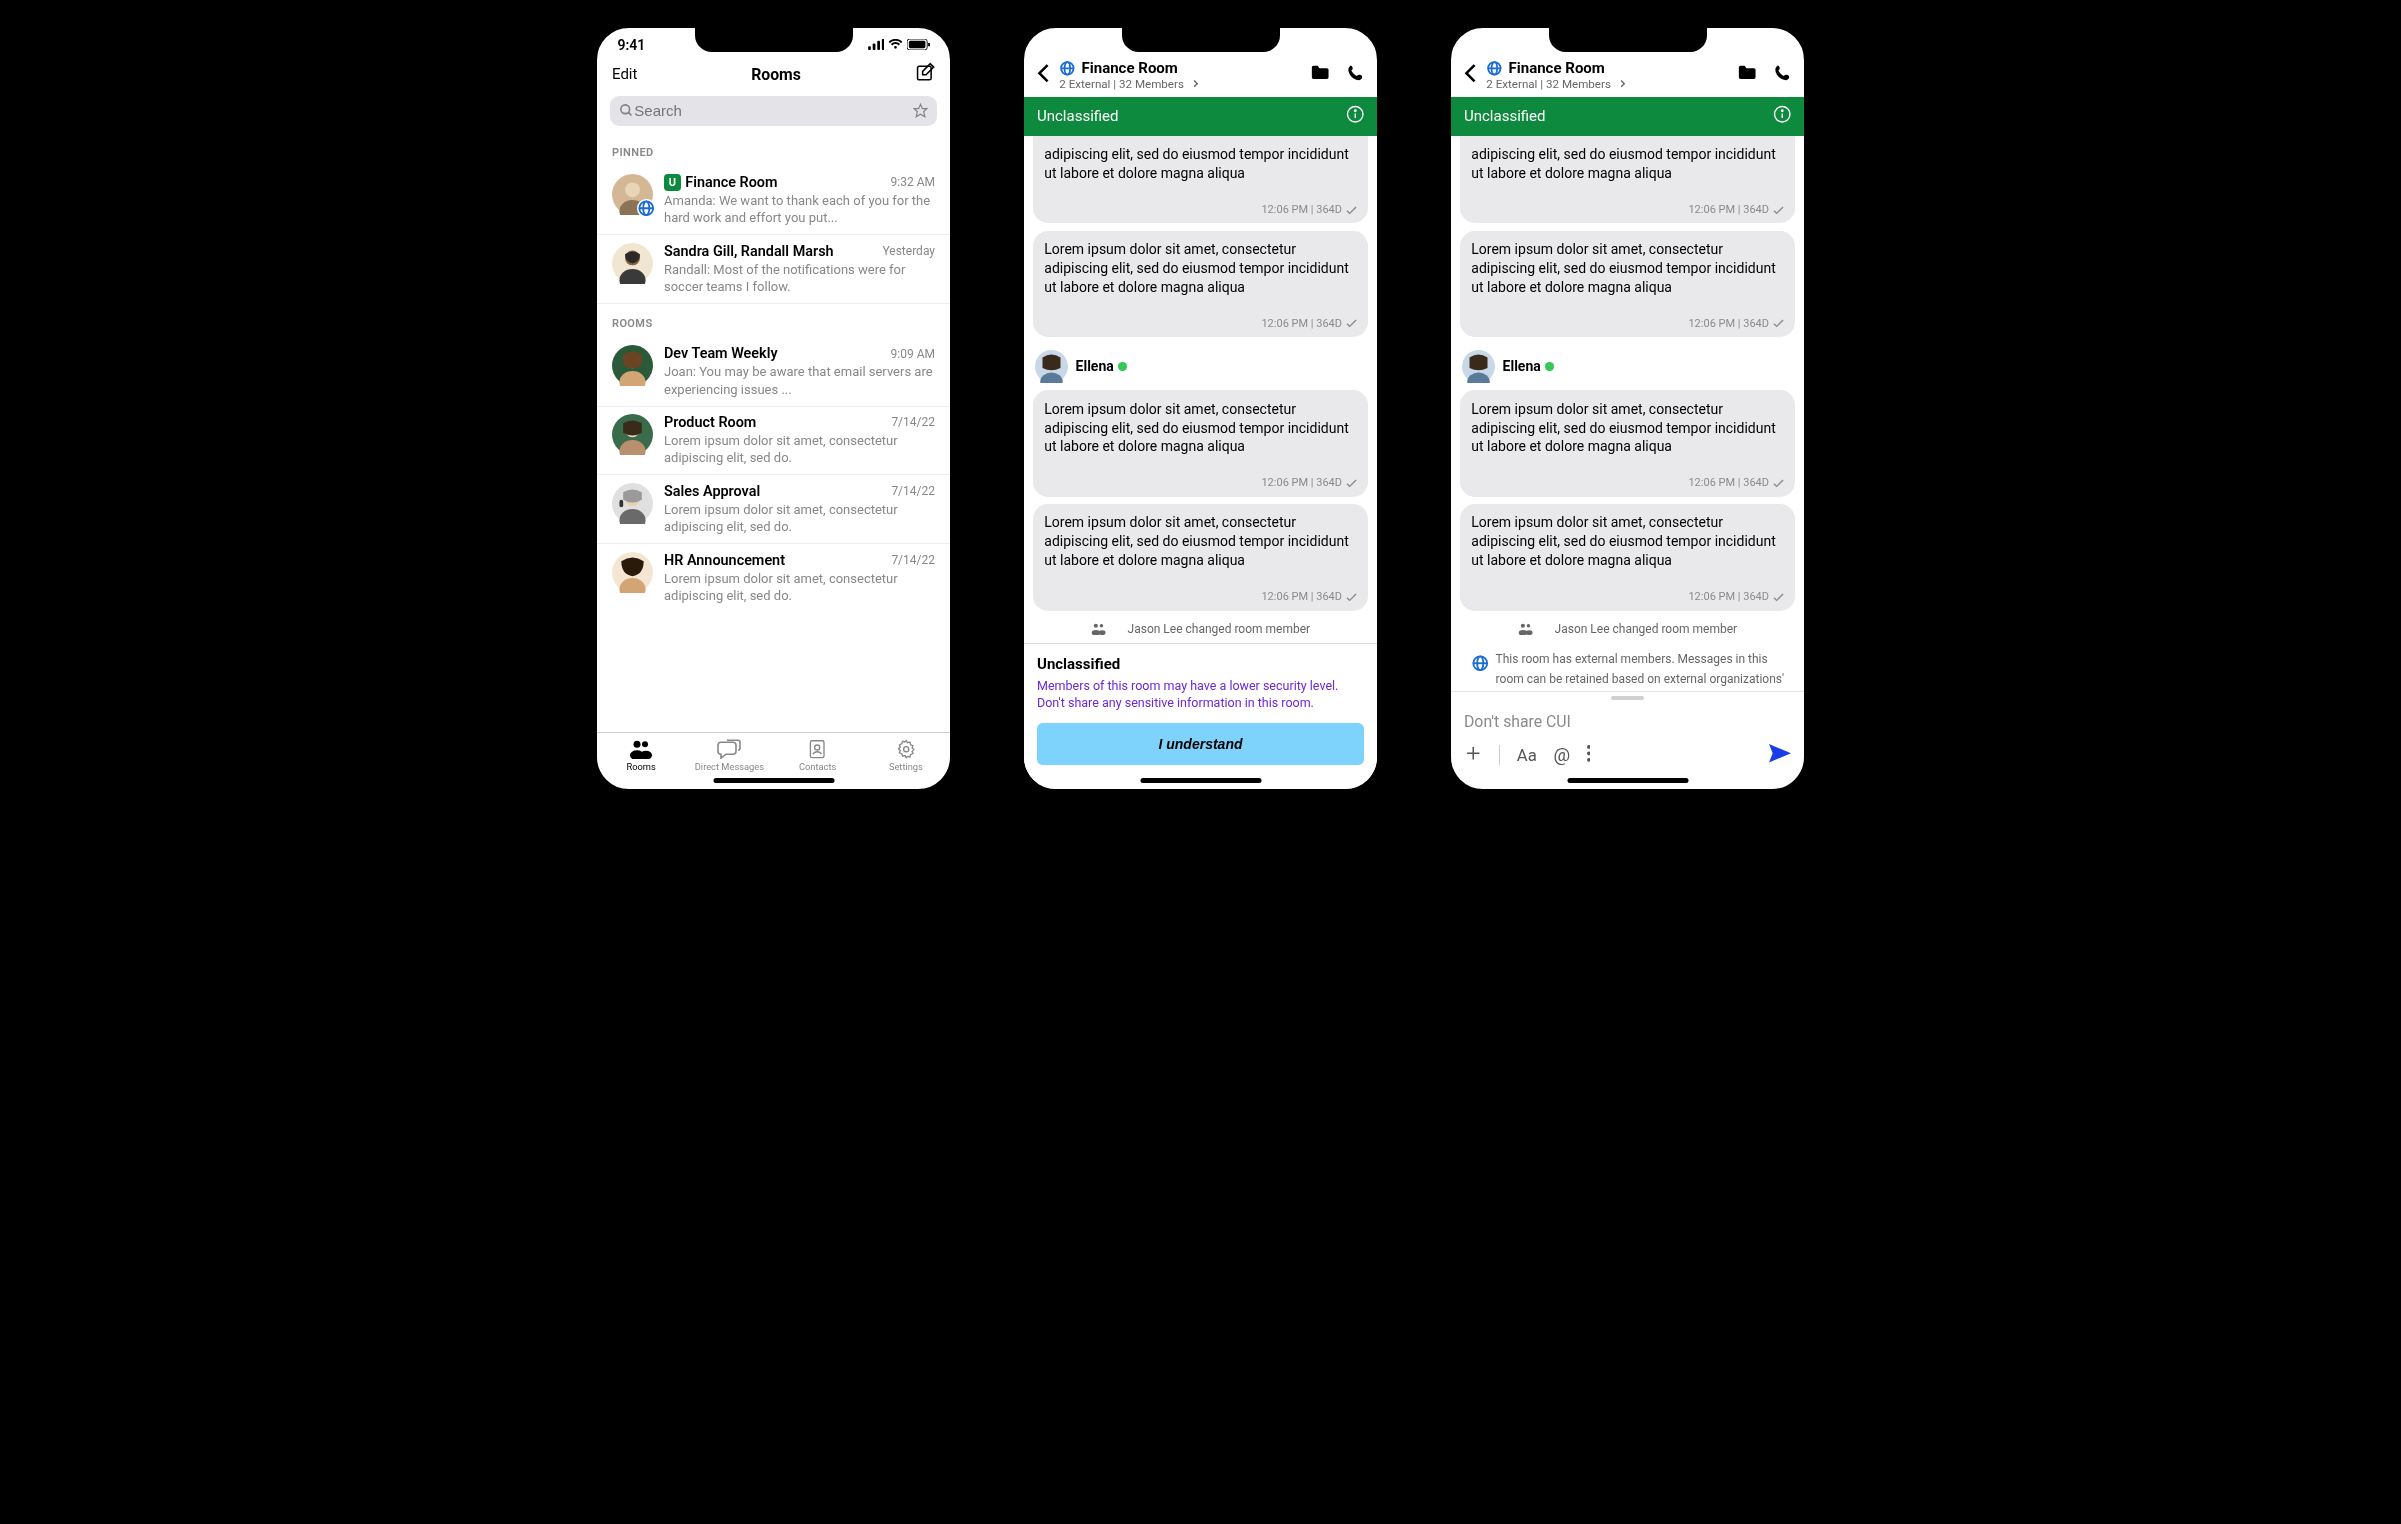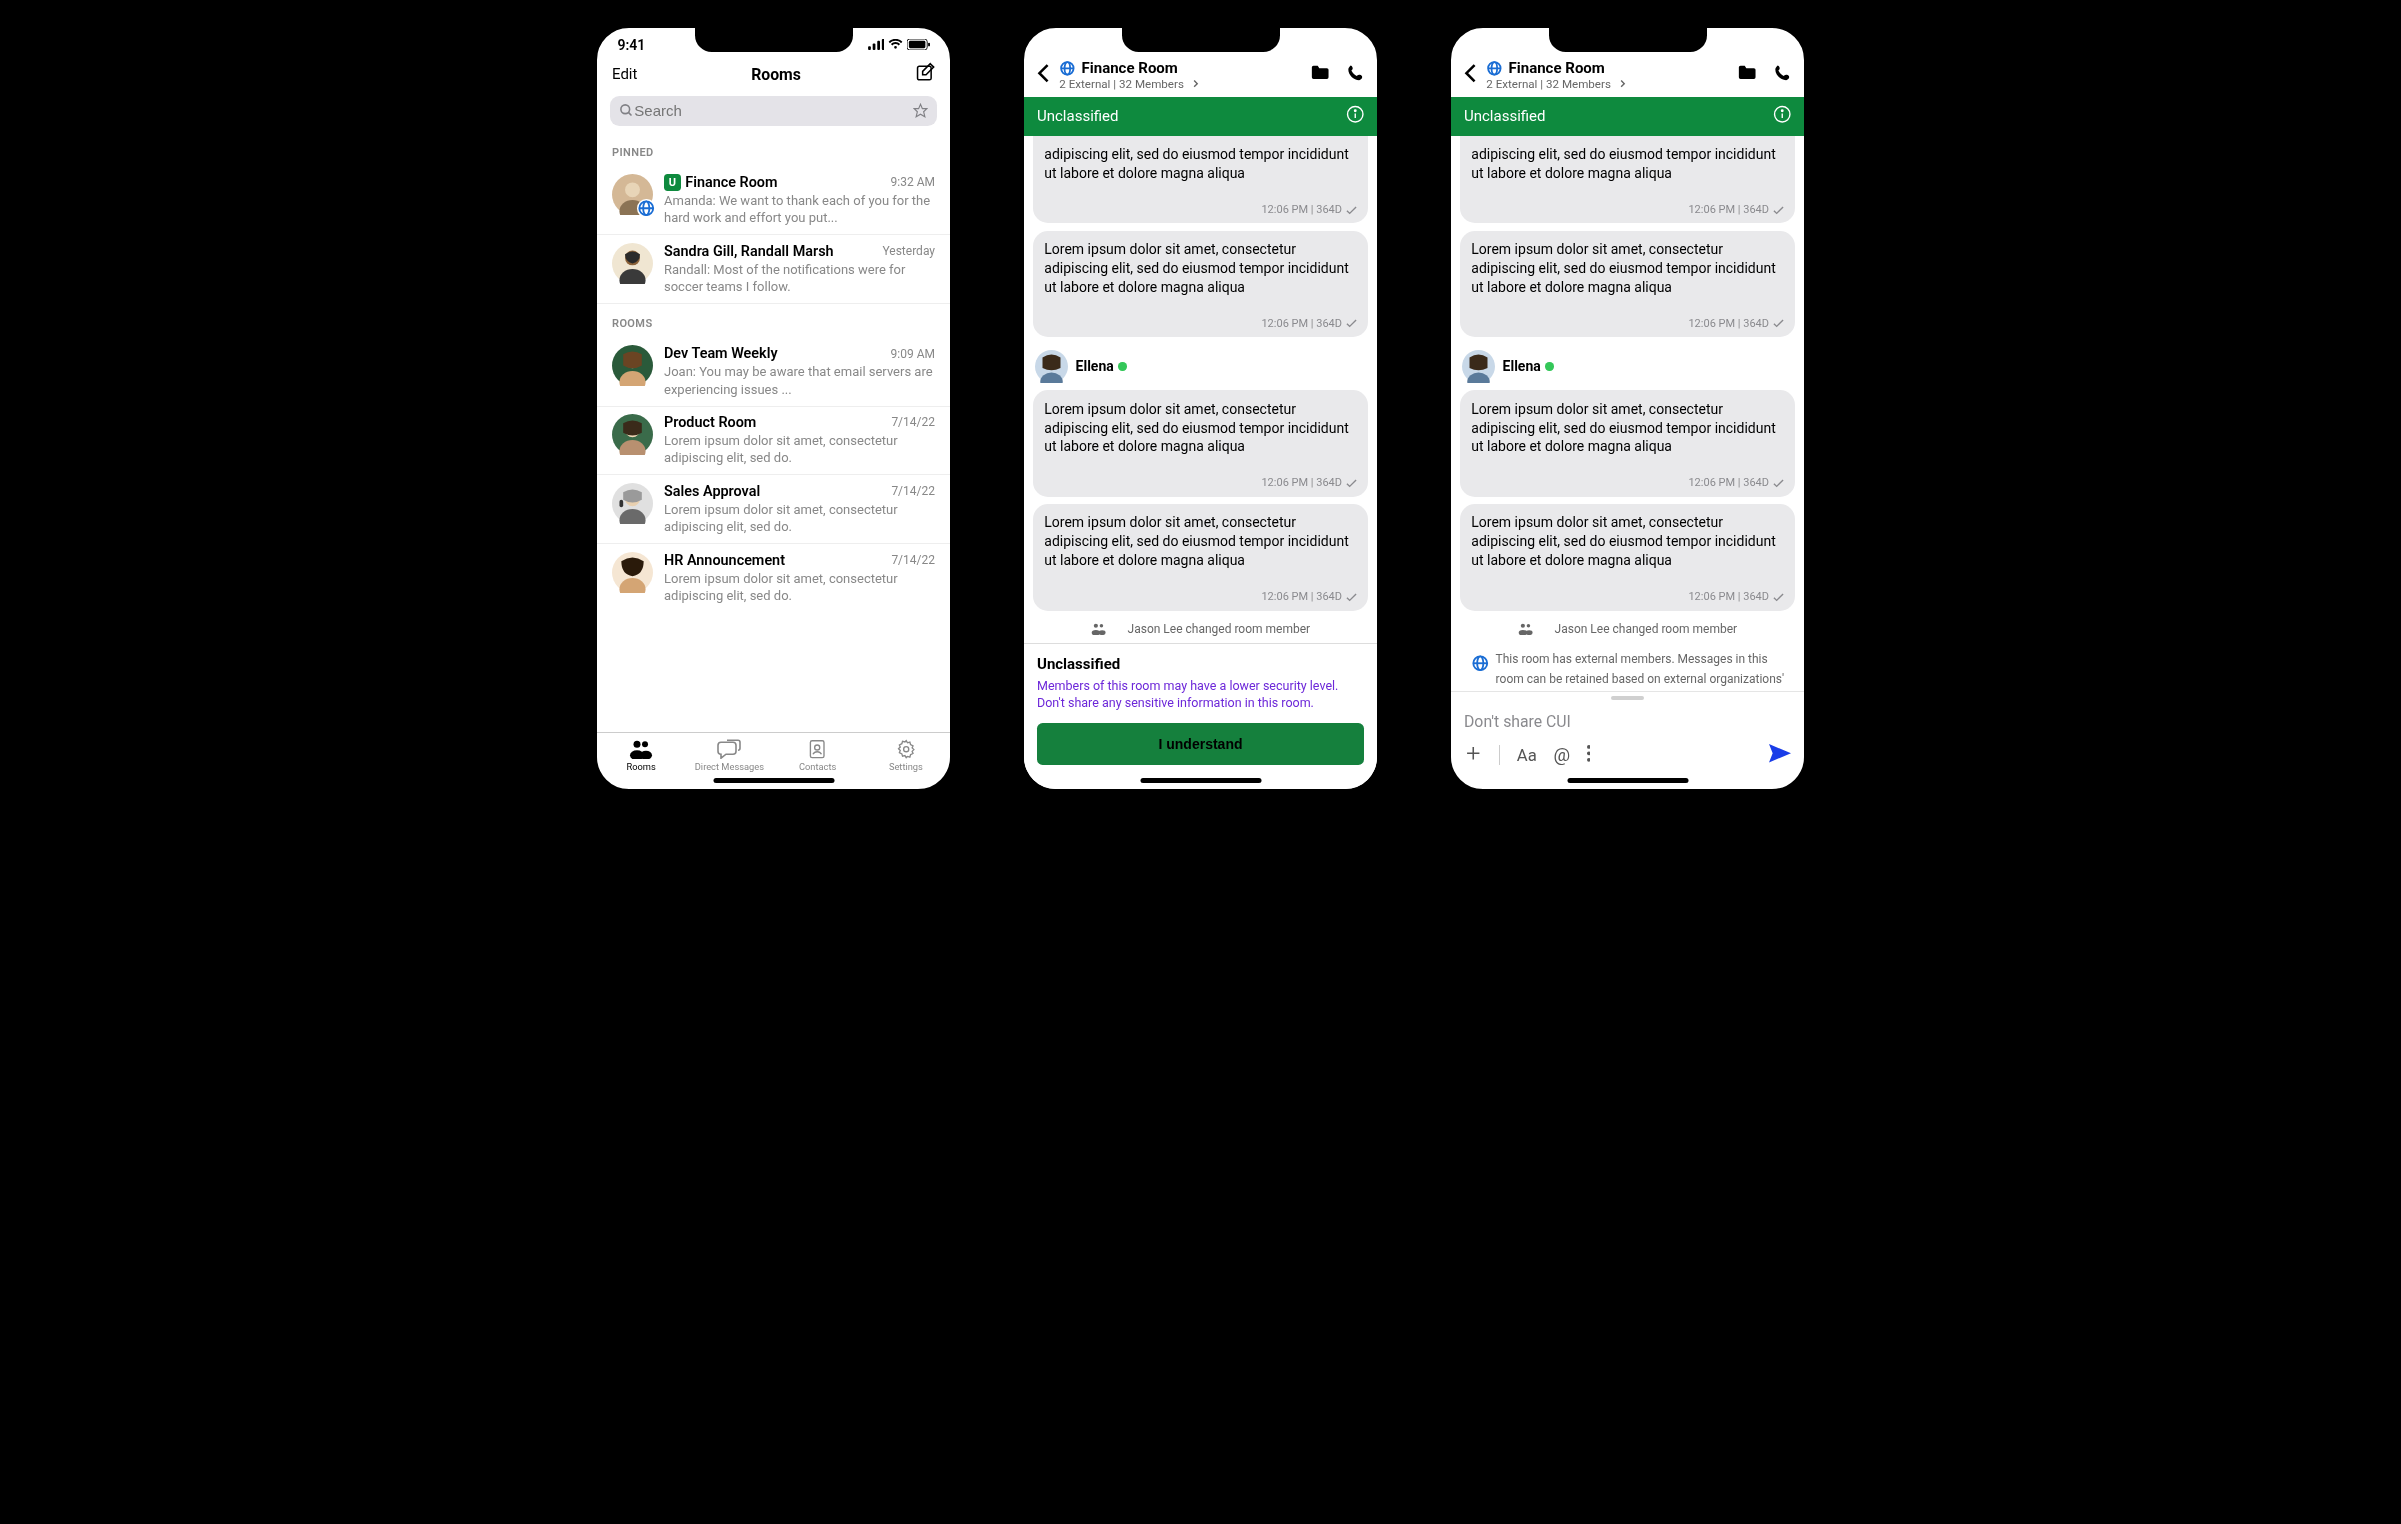--- a/index.html
+++ b/index.html
@@ -227,27 +227,28 @@
     margin-top: 1.9px;
   }
   .understand-sheet {
     border-top: 0.9px solid #ddd;
     padding: 11px 13px 24px;
     background: #fff;
   }
   .understand-title { font-weight: 700; font-size: 15px; margin-bottom: 3.7px; }
   .understand-body { font-size: 12.5px; color: #6d28d9; line-height: 1.4; margin-bottom: 11px; }
   .understand-btn {
-    background: #15803d;
+    background: #7dd3fc;
     border: none;
     width: 100%;
     padding: 13px;
     border-radius: 5.6px;
     font-weight: 700;
     font-size: 14px;
+    font-style: italic;
   }
   .composer {
     border-top: 0.9px solid #e5e5e5;
   }
   .composer-handle {
     width: 33px;
     height: 3.7px;
     background: #d0d0d0;
     border-radius: 1.9px;
     margin: 4.6px auto;

